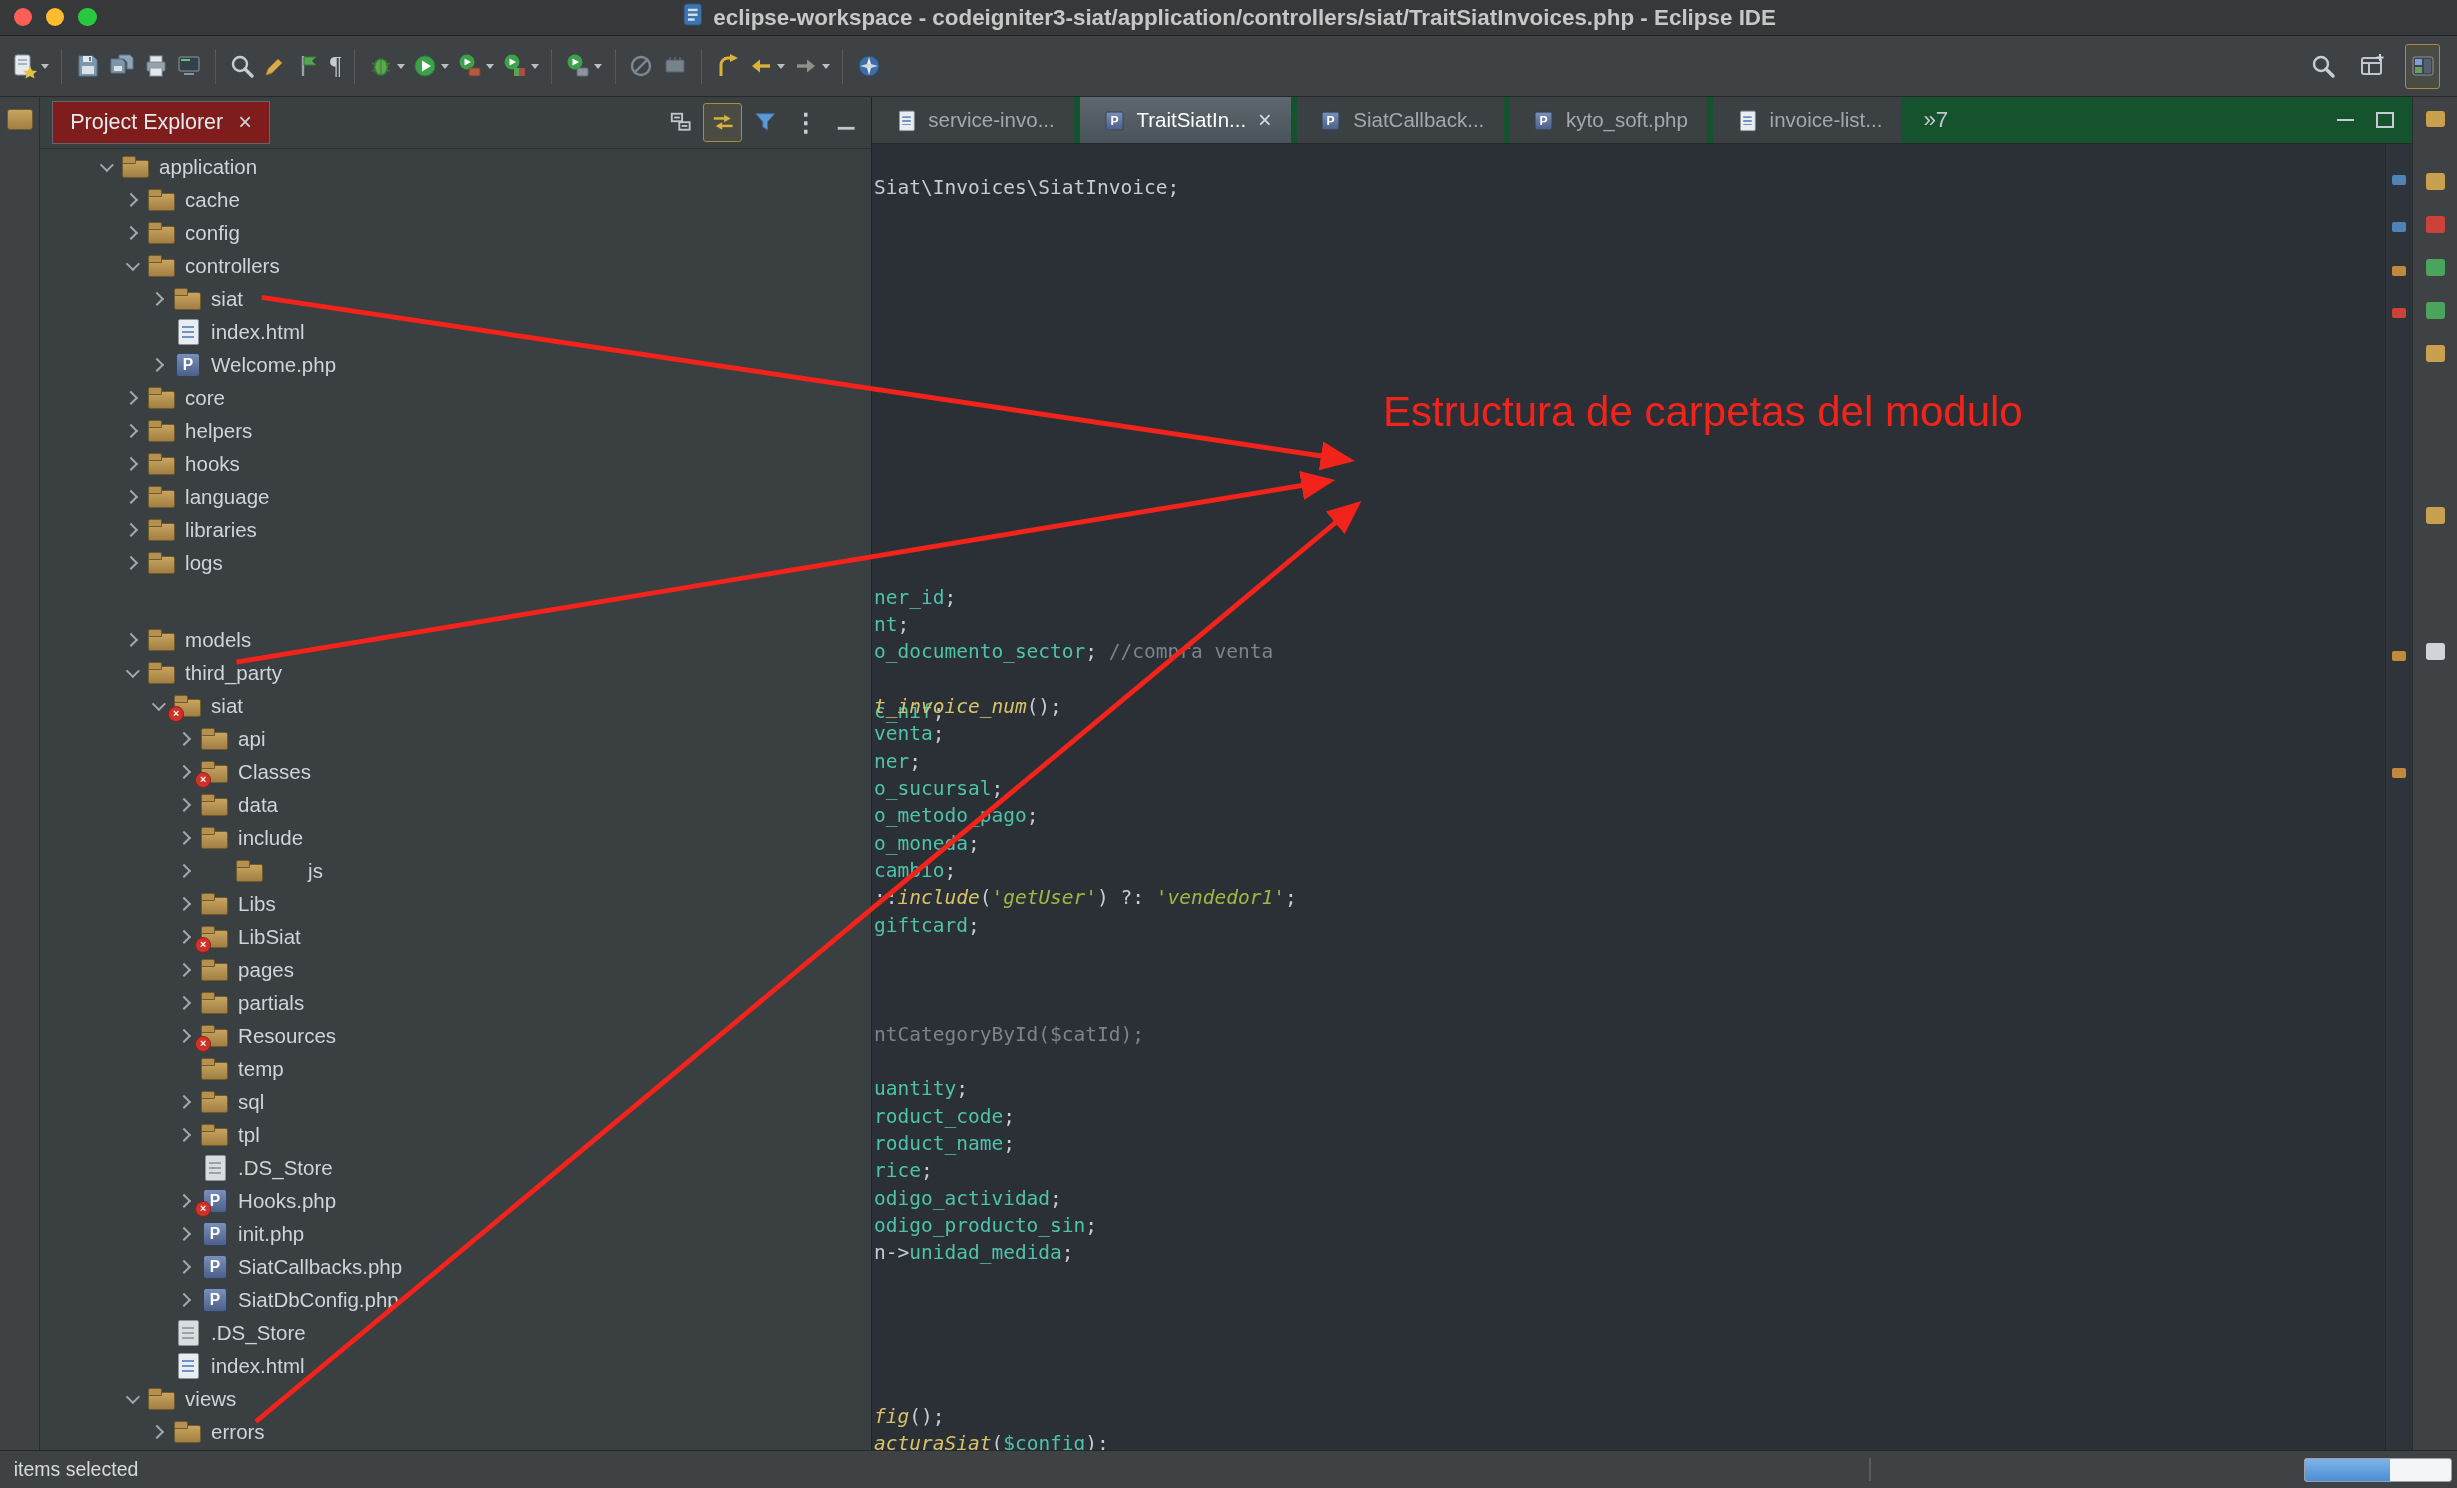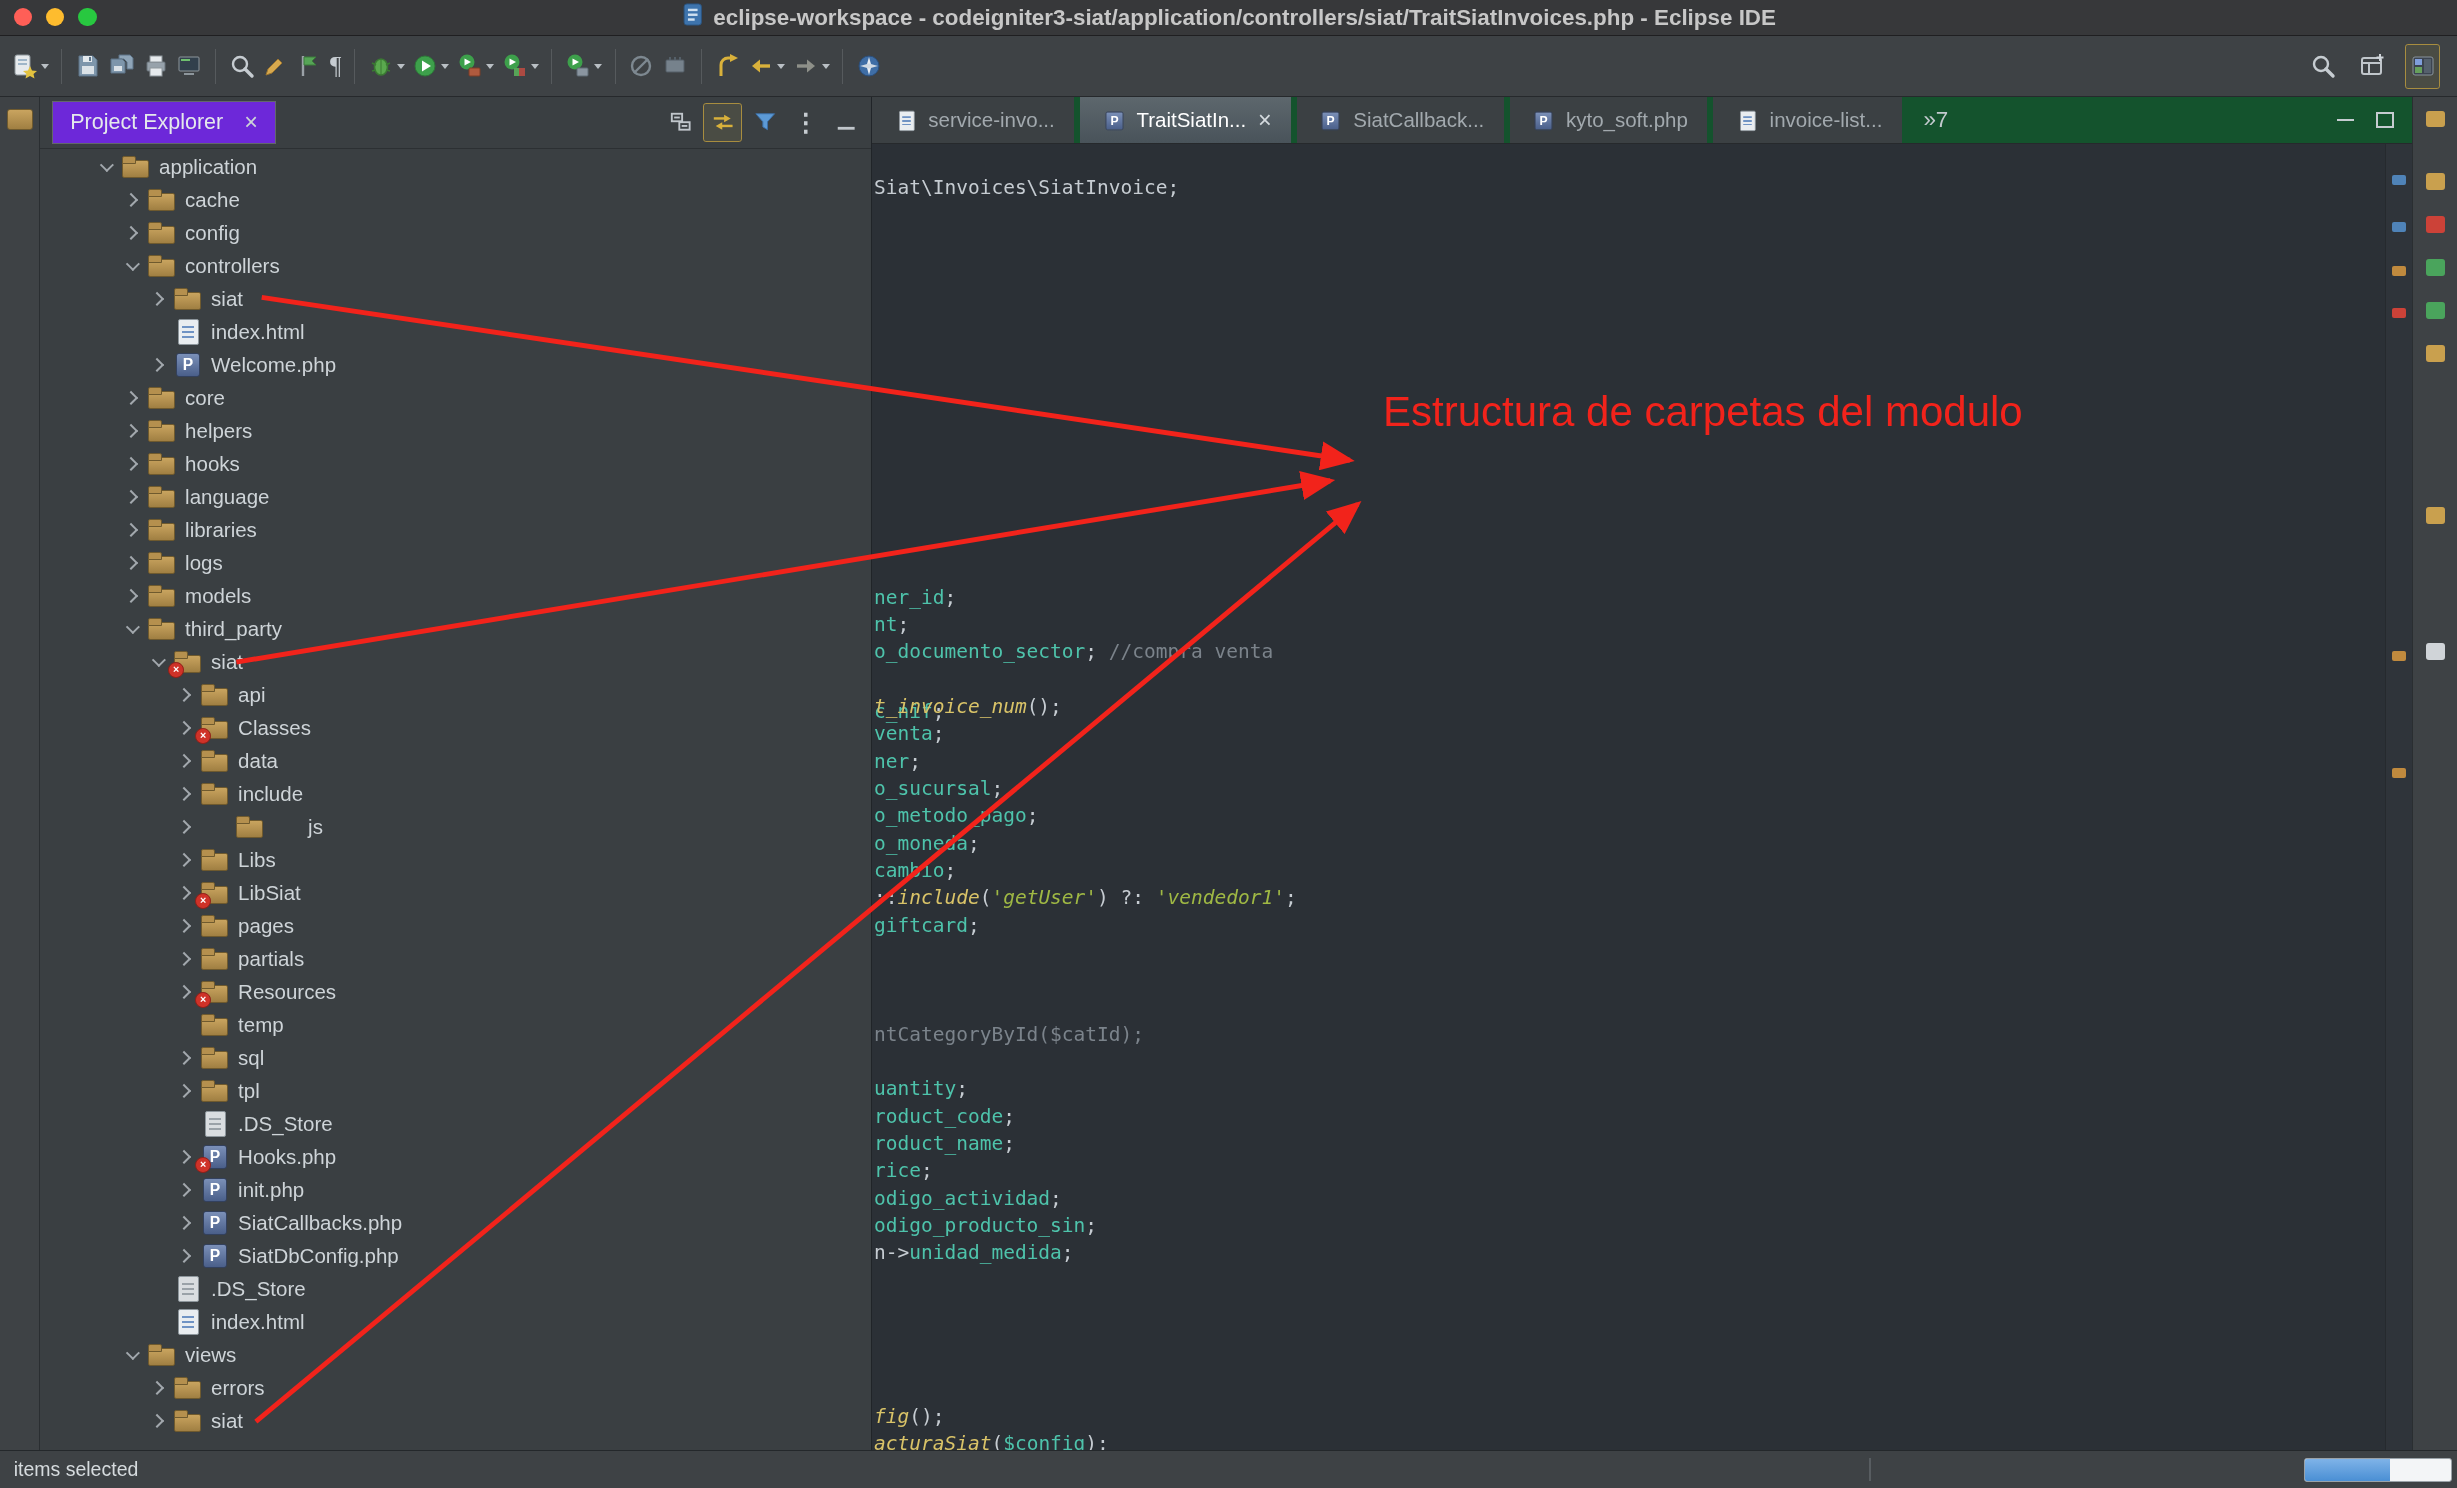--- a/index.html
+++ b/index.html
@@ -29,21 +29,21 @@
   
   .main{flex:1;display:flex;min-height:0;position:relative;}
   .leftstrip{width:39px;flex:0 0 39px;background:#3e4245;border-right:1px solid #2a2e31;position:relative;}
   .ls-icon{position:absolute;left:6.8px;top:11.7px;width:24.4px;height:19.5px;
            background:linear-gradient(#c9a45f,#a07f42);border:1px solid #6f5a2e;border-radius:2.9px;}
 
   
   .explorer{width:831px;flex:0 0 831px;background:#3a3f42;border-right:1px solid #202428;position:relative;}
   .exp-header{height:51px;display:flex;align-items:center;background:#3a3f42;
               border-bottom:1px solid #2c3033;padding-left:11.7px;}
-  .exp-tab{display:flex;align-items:center;gap:17px;height:41px;padding:0 17.6px;background:#6d28d9;
+  .exp-tab{display:flex;align-items:center;gap:11px;height:41px;padding:0 17.6px;background:#7f1d1d;
            border:1px solid #63676b;color:#e5e9ec;font-size:21.5px;}
   .exp-tab .tabclose{font-size:23.4px;color:#cdd3d7;}
   .exp-tools{margin-left:auto;display:flex;align-items:center;gap:3.9px;padding-right:5.9px;}
   .hbtn{width:37px;height:37px;display:flex;align-items:center;justify-content:center;border-radius:2.9px;}
   .hbtn.active{border:1px solid #a88d3f;background:#4a4c44;}
   .dots{color:#c6ccd1;font-size:25px;font-weight:bold;}
 
   .tree{position:absolute;top:51px;left:0;right:0;bottom:0;overflow:hidden;padding-top:2px;}
   .trow{height:33px;display:flex;align-items:center;color:#ced4d8;font-size:20.5px;white-space:nowrap;}
   .chev{width:23.4px;height:23.4px;flex:0 0 23.4px;display:flex;align-items:center;justify-content:center;}
@@ -462,21 +462,21 @@
           <div class="trow" style="padding-left: 81px;">
             <span class="chev col"></span>
             <span class="ticon folder"></span>
             <span class="tlabel">libraries</span>
           </div>
           <div class="trow" style="padding-left: 81px;">
             <span class="chev col"></span>
             <span class="ticon folder"></span>
             <span class="tlabel">logs</span>
           </div>
-          <div class="trow" style="padding-left: 81px;">
+          <div class="trow" style="padding-left: 81px; margin-top: 44px;">
             <span class="chev col"></span>
             <span class="ticon folder"></span>
             <span class="tlabel">models</span>
           </div>
           <div class="trow" style="padding-left: 81px;">
             <span class="chev exp"></span>
             <span class="ticon folder"></span>
             <span class="tlabel">third_party</span>
           </div>
           <div class="trow" style="padding-left: 107px;">

